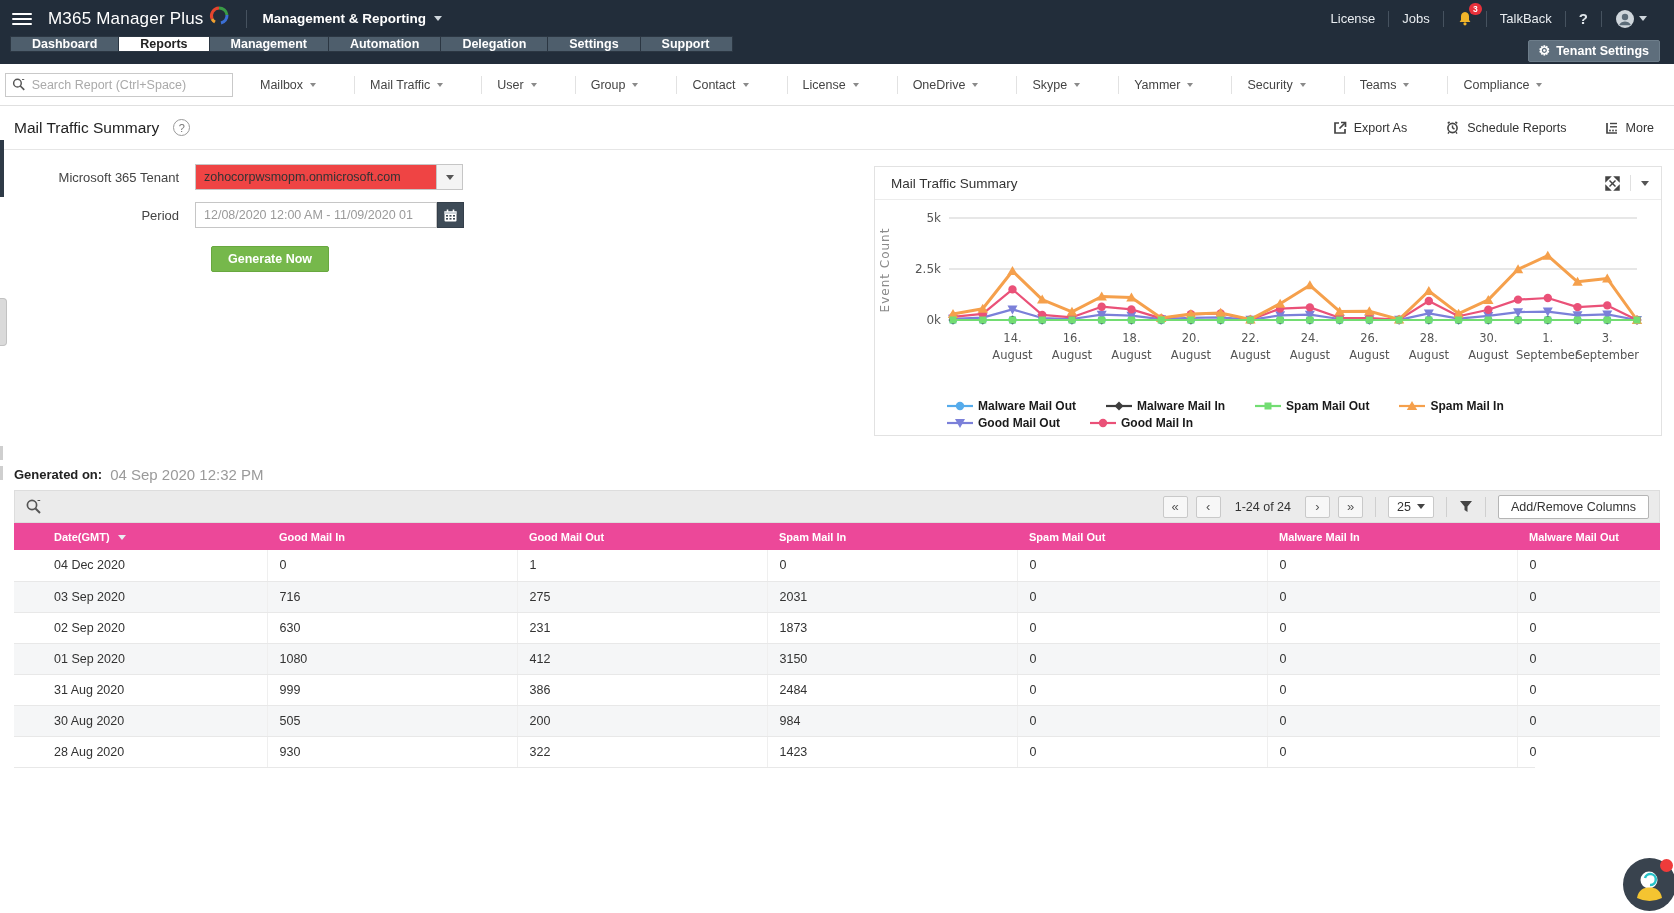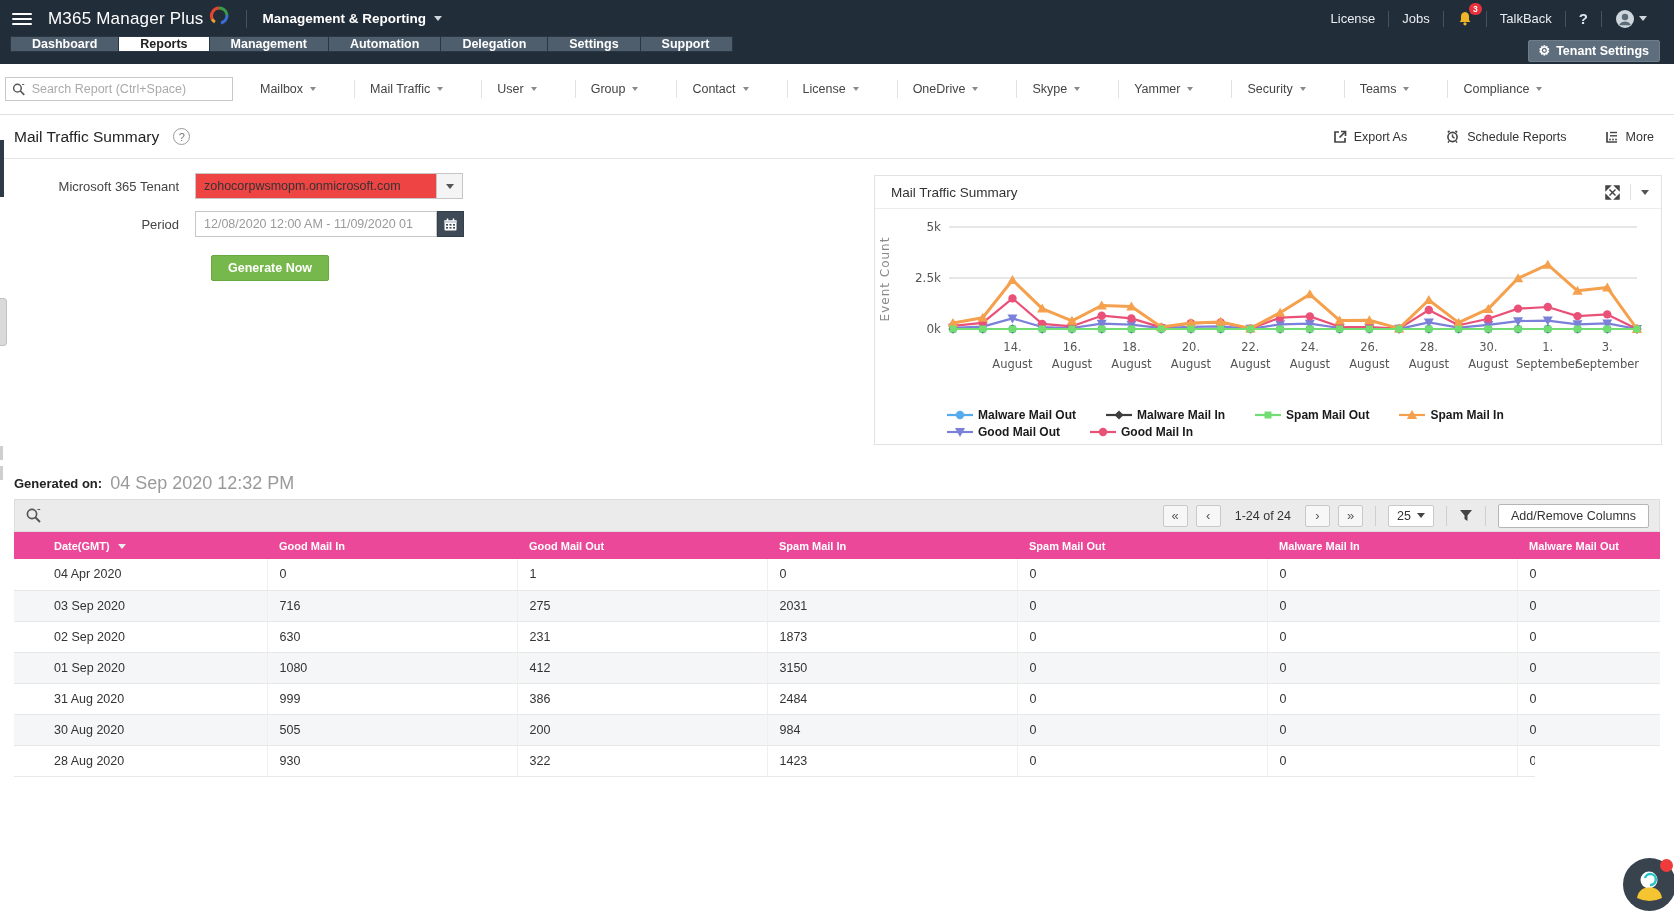--- a/index.html
+++ b/index.html
@@ -24,21 +24,21 @@
 
   
   .tabbar { height:27px; background:#222d3a; display:flex; align-items:flex-start; }
   .tabs { display:flex; margin-left:11px; }
   .tab { background:#4e5e6c; color:#fff; font-size:12.5px; font-weight:600; padding:0 21px; display:flex; align-items:center; border-right:1px solid #39465300; outline:1px solid #2b3642; cursor:pointer; white-space:nowrap; }
   .tab.active { background:#fff; color:#222; }
   .tenant-btn { margin-left:auto; margin-right:14px; align-self:center; background:#5e6e7c; border:1px solid #6d7d8a; color:#fff; height:22px; display:flex; align-items:center; gap:6px; font-size:12.5px; font-weight:600; padding:0 10px; border-radius:2px; cursor:pointer; }
   .gear-glyph { font-size:13px; line-height:1; }
 
   
-  .subnav { height:51px; background:#fff; border-bottom:1px solid #e0e0e0; display:flex; align-items:center; }
+  .subnav { height:42px; background:#fff; border-bottom:1px solid #e0e0e0; display:flex; align-items:center; }
   .search-box { margin-left:5px; width:228px; height:24px; border:1px solid #c9c9c9; display:flex; align-items:center; padding:0 6px; gap:6px; background:#fff; }
   .search-box input { border:none; outline:none; font-size:12.5px; color:#555; width:100%; font-family:"Liberation Sans",sans-serif; }
   .search-box input::placeholder { color:#aaa; }
   .menus { display:flex; align-items:flex-end; margin-left:12px;gap:23px; }
   .menu-item { font-size:12.5px; color:#444; display:flex; align-items:center; gap:7px; padding:0 15px; height:18px; cursor:pointer; white-space:nowrap; }
   .menu-item + .menu-item { border-left:1px solid #e2e2e2; }
   .menu-item .caret { border-top-color:#8a8a8a; border-left-width:3.5px; border-right-width:3.5px; border-top-width:4.5px; }
 
   
   .title-row { height:44px; display:flex; align-items:center; border-bottom:1px solid #e6e6e6; padding:0 20px 0 14px; }
@@ -63,21 +63,21 @@
   .panel-head { height:33px; display:flex; align-items:center; padding:0 12px 0 16px; border-bottom:1px solid #ececec; }
   .panel-title { font-size:13.5px; color:#333; }
   .panel-icons { margin-left:auto; display:flex; align-items:center; gap:10px; }
   .panel-divider { width:1px; height:16px; background:#e0e0e0; }
   .legend { margin:2px 0 0 72px; width:660px; display:flex; flex-wrap:wrap; column-gap:30px; row-gap:3px; }
   .legend-item { display:flex; align-items:center; gap:5px; font-size:12px; font-weight:700; color:#1a1a1a; cursor:pointer; }
 
   
   .generated-row { height:28px; display:flex; align-items:center; padding-left:14px; margin-top:0; }
   .generated-label { font-size:13px; font-weight:700; color:#222; }
-  .generated-value { font-size:18px; color:#9a9a9a; margin-left:8px;text-align:center; }
+  .generated-value { font-size:15px; color:#9a9a9a; margin-left:8px;text-align:center; }
 
   
   .table-toolbar { margin:2px 14px 0 14px; height:33px; background:#ebebeb; border:1px solid #ddd; display:flex; align-items:center; padding:0 10px; }
   .toolbar-right { margin-left:auto; display:flex; align-items:center; gap:8px; }
   .pg-btn { width:25px; height:22px; background:#f7f7f7; border:1px solid #c9c9c9; border-radius:2px; color:#555; font-size:13px; display:flex; align-items:center; justify-content:center; cursor:pointer; }
   .pg-range { font-size:12.5px; color:#333; margin:0 6px; }
   .tb-sep { width:1px; height:20px; background:#cfcfcf; margin:0 4px; }
   .page-size { height:22px; background:#fff; border:1px solid #c9c9c9; border-radius:2px; display:flex; align-items:center; gap:6px; padding:0 8px; font-size:12.5px; color:#333; cursor:pointer; }
   .page-size .caret { border-top-color:#444; }
   .add-cols-btn { height:24px; background:#fff; border:1px solid #b5b5b5; border-radius:2px; font-size:12.5px; color:#333; padding:0 12px; cursor:pointer; font-family:"Liberation Sans",sans-serif; }
@@ -617,21 +617,21 @@
         <th>Good Mail In</th>
         <th>Good Mail Out</th>
         <th>Spam Mail In</th>
         <th>Spam Mail Out</th>
         <th>Malware Mail In</th>
         <th>Malware Mail Out</th>
       </tr>
     </thead>
   <tbody>
       <tr>
-        <td>04 Apr 2020</td>
+        <td>04 Dec 2020</td>
         <td>0</td>
         <td>1</td>
         <td>0</td>
         <td>0</td>
         <td>0</td>
         <td>0</td>
       </tr>
       <tr>
         <td>03 Sep 2020</td>
         <td>716</td>

